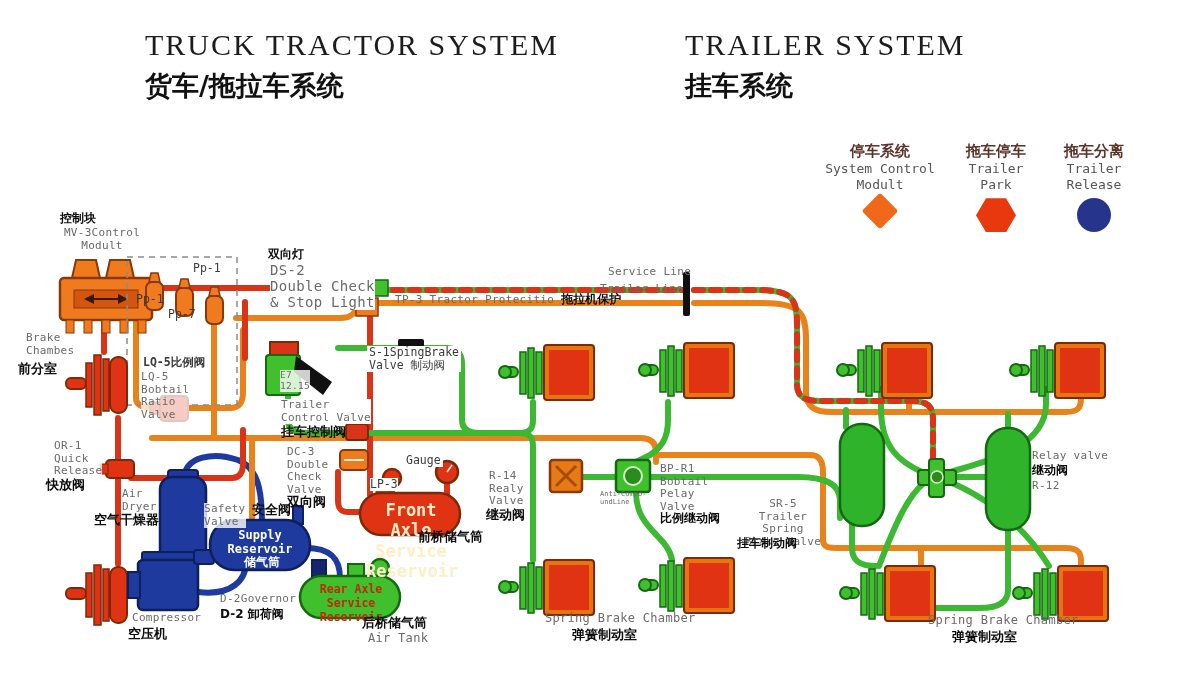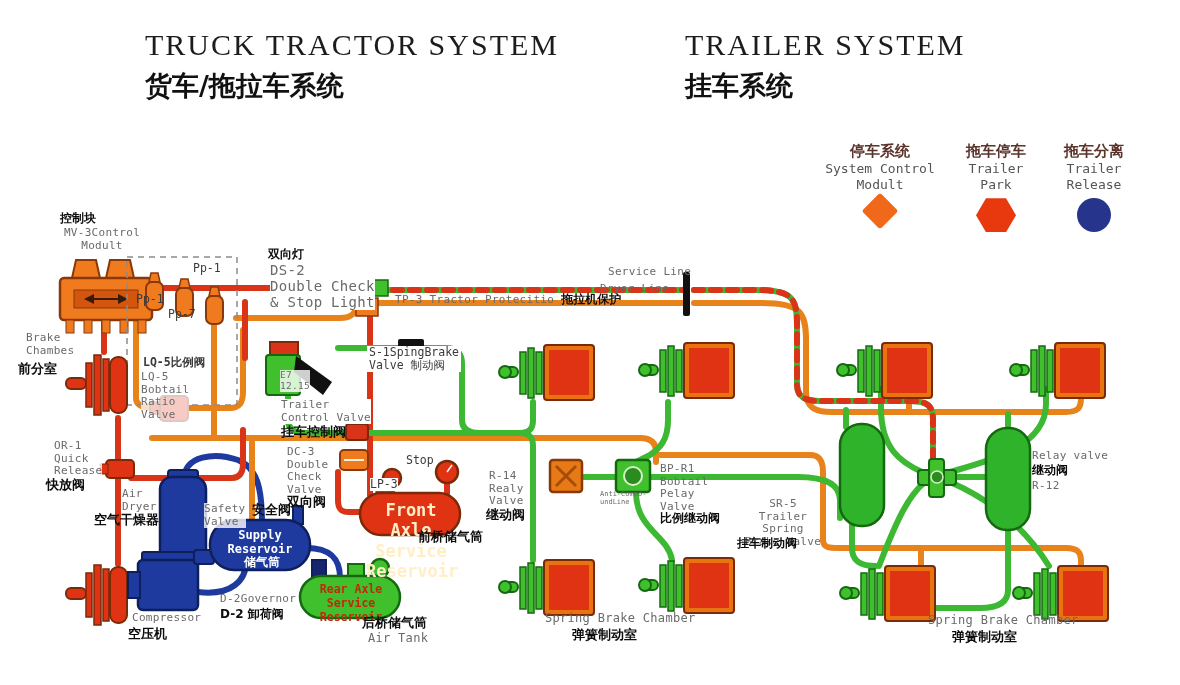--- a/index.html
+++ b/index.html
@@ -268,21 +268,21 @@
   <div class="lbl en-dk" style="left:168px;top:308px;">Pp-7</div>
 
   <div class="lbl zh" style="left:268px;top:248px;font-size:12px;">双向灯</div>
   <div class="lbl en" style="left:270px;top:262px;font-size:14px;background:#fff;">DS-2
 Double Check
 &amp; Stop Light</div>
 
   <div class="lbl" style="left:395px;top:260px;margin-top:28px;"><span class="en">TP-3 Tractor Protecitio </span><span class="zh" style="font-size:12px;">拖拉机保护</span></div>
 
   <div class="lbl en" style="left:608px;top:266px;">Service Line</div>
-  <div class="lbl en" style="left:600px;top:283px;">Dryer Line</div>
+  <div class="lbl en" style="left:600px;top:283px;">Trailer Line</div>
 
   <div class="lbl en" style="left:26px;top:332px;">Brake
 Chambes</div>
   <div class="lbl zh" style="left:18px;top:362px;">前分室</div>
 
   <div class="lbl en-dk" style="left:143px;top:356px;font-weight:bold;background:#fff;">LQ-5比例阀</div>
   <div class="lbl en" style="left:141px;top:371px;background:rgba(255,255,255,.75);">LQ-5
 Bobtail
 Ratio
 Valve</div>
@@ -296,21 +296,21 @@
   <div class="lbl en" style="left:281px;top:399px;background:#fff;">Trailer
 Control Valve</div>
   <div class="lbl zh" style="left:281px;top:425px;">挂车控制阀</div>
 
   <div class="lbl en" style="left:287px;top:446px;background:rgba(255,255,255,.8);">DC-3
 Double
 Check
 Valve</div>
   <div class="lbl zh" style="left:287px;top:495px;">双向阀</div>
 
-  <div class="lbl en-dk" style="left:404px;top:454px;background:#fff;padding:0 2px;">Stop</div>
+  <div class="lbl en-dk" style="left:404px;top:454px;background:#fff;padding:0 2px;">Gauge</div>
   <div class="lbl en-dk" style="left:370px;top:469px;background:#fff;margin-top:9px;">LP-3</div>
 
   <div class="lbl en" style="left:54px;top:440px;background:rgba(255,255,255,.8);">OR-1
 Quick
 Release</div>
   <div class="lbl zh" style="left:46px;top:478px;">快放阀</div>
 
   <div class="lbl en" style="left:122px;top:488px;">Air
 Dryer</div>
   <div class="lbl zh" style="left:94px;top:513px;">空气干燥器</div>

